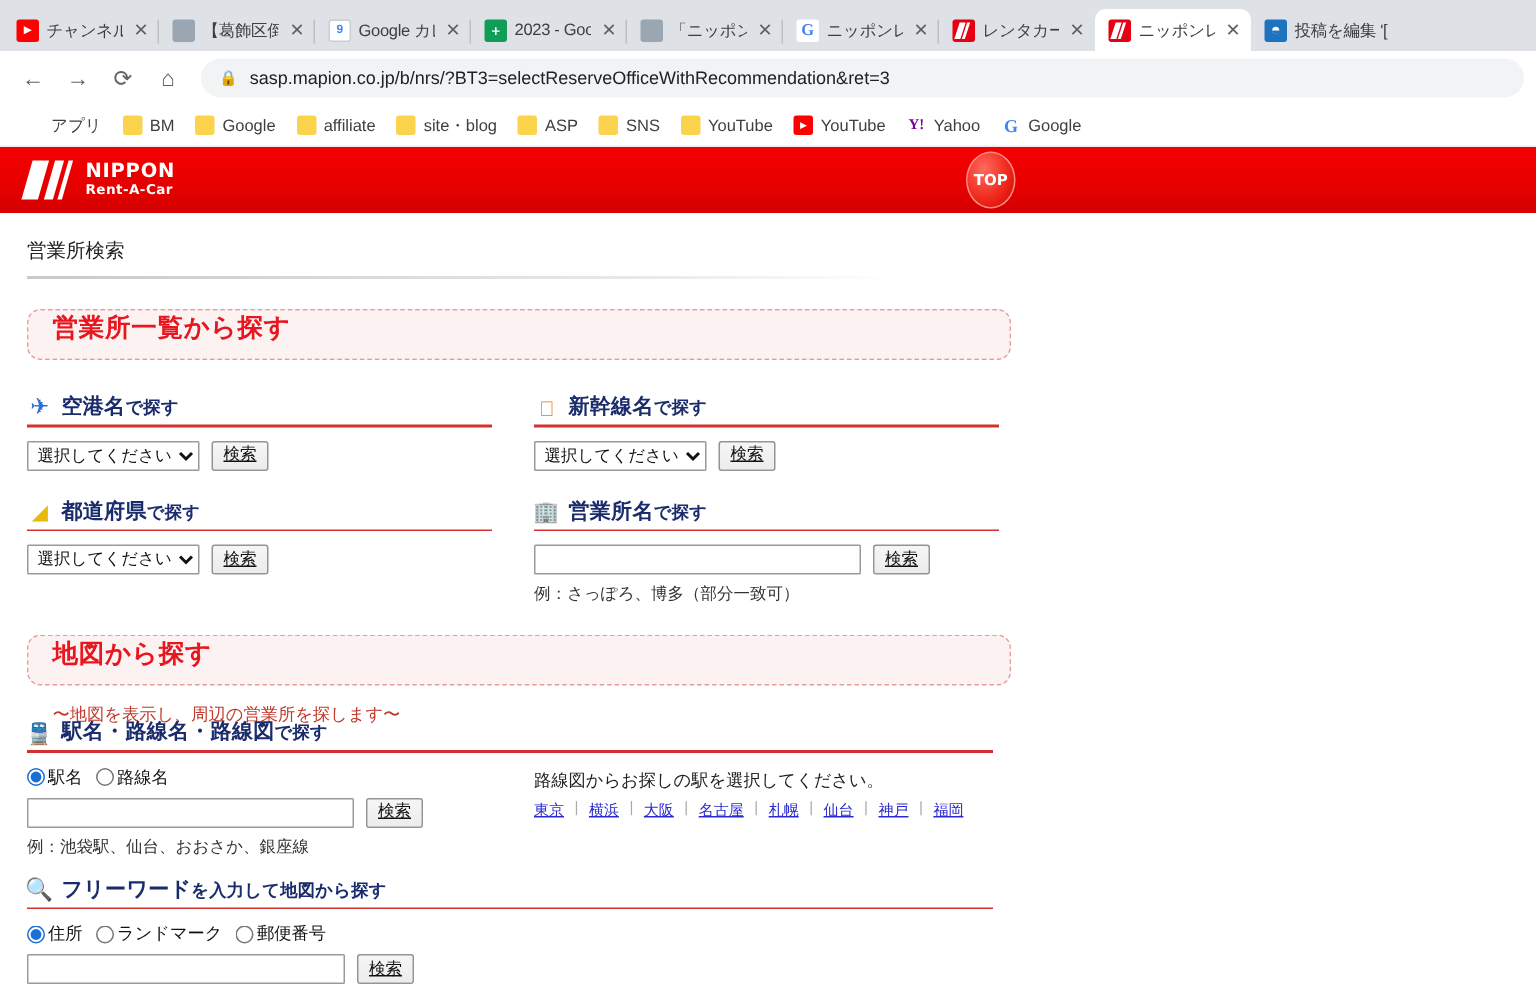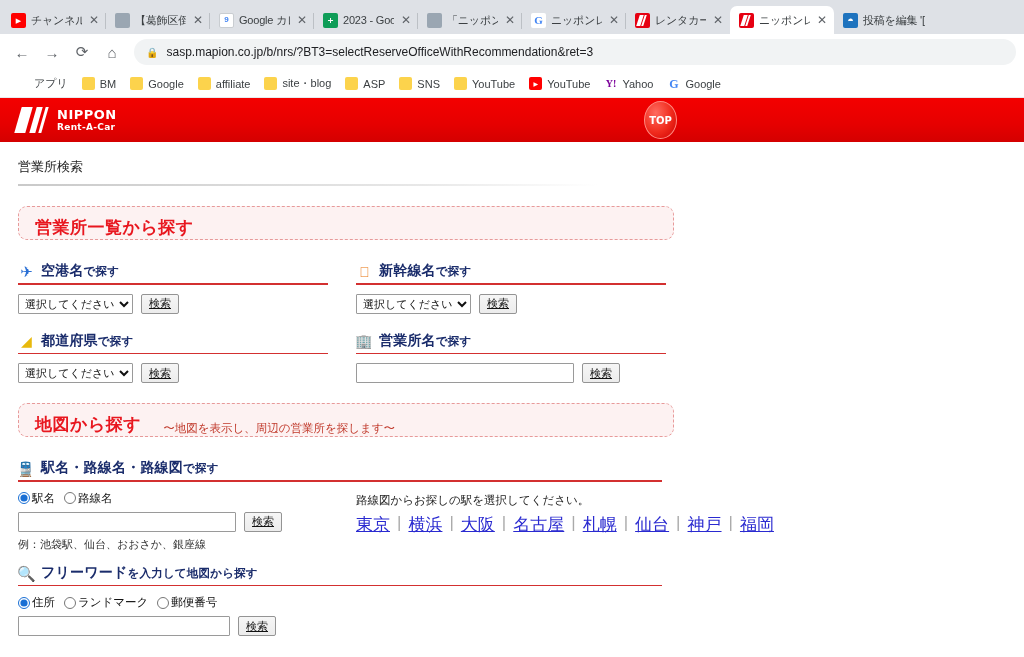--- a/index.html
+++ b/index.html
@@ -214,24 +214,25 @@
     margin-bottom: 20px;
   }
 
   .band {
     border: 1px dashed #e79a9a;
     border-radius: 9px;
     background: #fdf2f2;
     height: 34px;
     width: 656px;
     display: flex;
-    align-items: flex-end;
+    align-items: flex-start;
     padding: 0 16px;
     gap: 22px;
     margin-bottom: 22px;
+    flex-direction: column;
   }
   .band-title {
     color: #e8171f;
     font-size: 17px;
     font-weight: bold;
     letter-spacing: 0.5px;
   }
   .band-sub {
     color: #c0392b;
     font-size: 11.5px;
@@ -347,21 +348,21 @@
   }
   .station-left { width: 330px; }
   .station-right { padding-left: 8px; padding-top: 2px; }
   .rosen-text {
     font-size: 11.5px;
     color: #222;
     margin-bottom: 5px;
   }
   .rosen-links {
     display: flex;
-    font-size: 17px;
+    font-size: 10px;
     gap: 0;
   }
   .rosen-links a {
     color: #2a2ad0;
     text-decoration: underline;
     padding: 0 7px;
   }
   .rosen-links a:first-child { padding-left: 0; }
   .rosen-links .sep { color: #aaa; }
 </style>
@@ -560,20 +561,21 @@
       <div class="col right">
         <div class="sec-head">
           <span class="sec-ico ico-office">🏢</span>
           <span class="sec-label"><span>営業所名</span><span class="sm">で探す</span></span>
         </div>
         <div class="sec-rule w-right"></div>
         <div class="row">
           <input class="ui-text w-office" type="text" value="" style="">
           <button class="ui-btn">検索</button>
         </div>
+        <div class="hint">例：さっぽろ、博多（部分一致可）</div>
       </div>
     </div>
 
     <div style="height:20px"></div>
 
     <div class="band">
       <span class="band-title">地図から探す</span>
       <span class="band-sub">〜地図を表示し、周辺の営業所を探します〜</span>
     </div>
 

